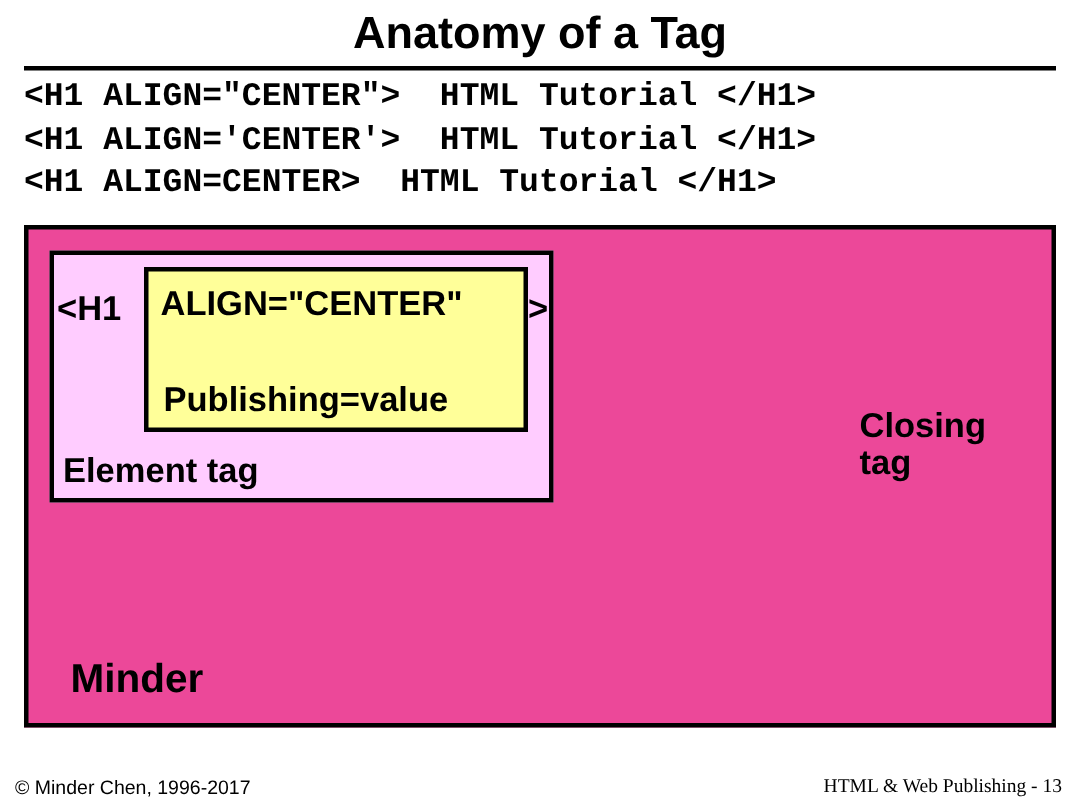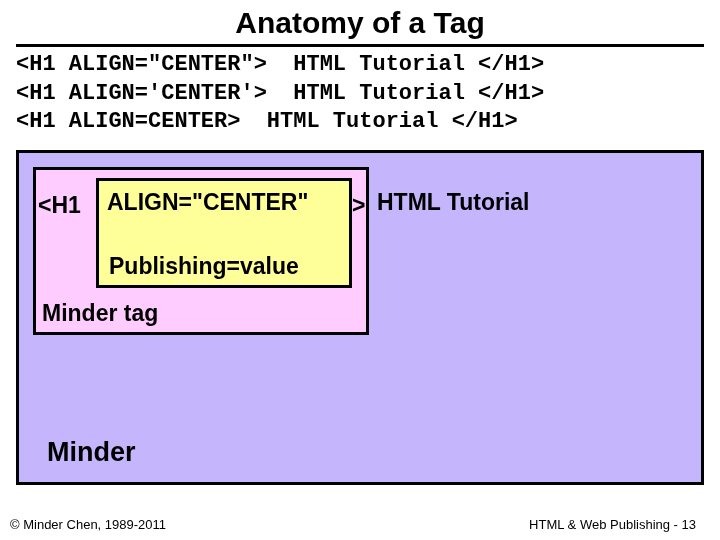--- a/index.html
+++ b/index.html
@@ -30,21 +30,21 @@
     padding: 0 16px 6px 16px;
     white-space: pre;
   }
   .element-box {
     position: absolute;
     left: 16px;
     top: 150px;
     width: 688px;
     height: 335px;
     border: 3px solid #000;
-    background: #c4b5fd;
+    background: #ec4899;
   }
   .opening-box {
     position: absolute;
     left: 14px;
     top: 14px;
     width: 336px;
     height: 168px;
     border: 3px solid #000;
     background: #ffccff;
   }
@@ -132,24 +132,24 @@
   }
   .footer-left {
     position: absolute;
     left: 10px;
     bottom: 8px;
     font-size: 13px;
     font-family: Arial, sans-serif;
   }
   .footer-right {
     position: absolute;
-    right: 24px;
+    right: 12px;
     bottom: 8px;
     font-size: 13px;
-    font-family: Liberation Sans, sans-serif;
+    font-family: Liberation Serif, serif;
     text-align: right;
   }
 </style>
 </head>
 <body>
 
 <div class="title">Anatomy of a Tag</div>
 <hr class="hr">
 
 <div class="code-block"><span>&lt;H1 ALIGN="CENTER"&gt;  HTML Tutorial &lt;/H1&gt;</span>
@@ -158,24 +158,27 @@
 
 <div class="element-box">
 
   <div class="opening-box">
     <span class="h1-open">&lt;H1</span>
     <div class="attr-box">
       <span class="attr-text">ALIGN="CENTER"</span>
       <span class="attr-label">Publishing=value</span>
     </div>
     <span class="close-angle">&gt;</span>
-    <span class="opening-label">Minder tag</span>
+    <span class="opening-label">Element tag</span>
   </div>
 
-  <span class="content-text">HTML Tutorial</span>
 
 
+  <div class="closing-label">
+    <div>Closing</div>
+    <div>tag</div>
+  </div>
 
   <span class="element-label">Minder</span>
 </div>
 
-<div class="footer-left">© Minder Chen, 1989-2011</div>
+<div class="footer-left">© Minder Chen, 1996-2017</div>
 <div class="footer-right">HTML &amp; Web Publishing - 13</div>
 
 </body></html>

